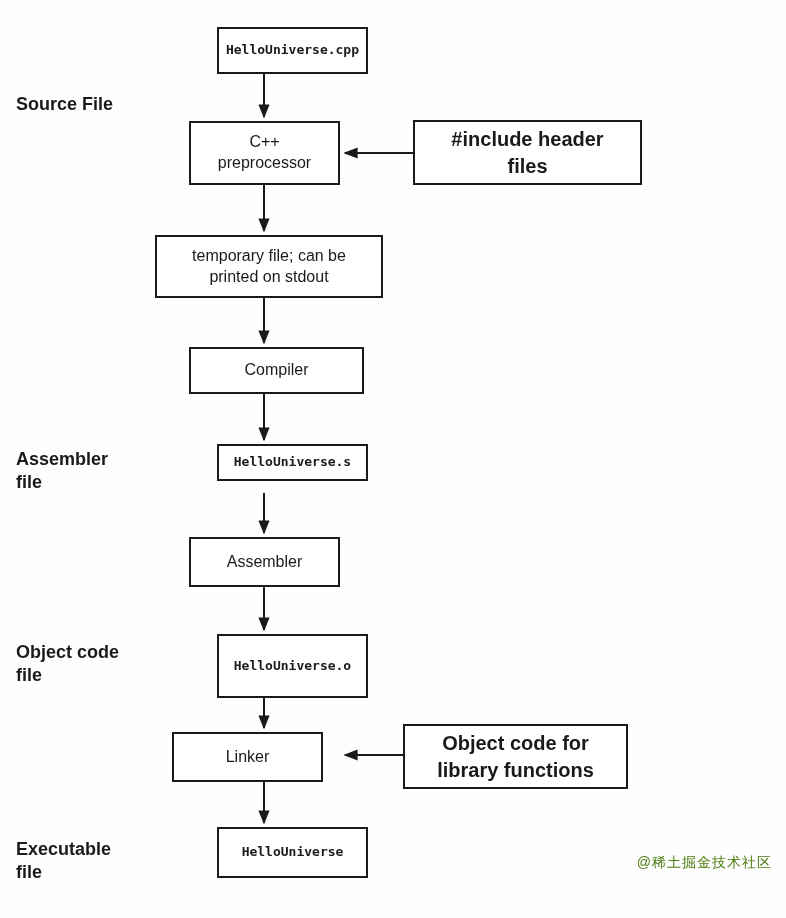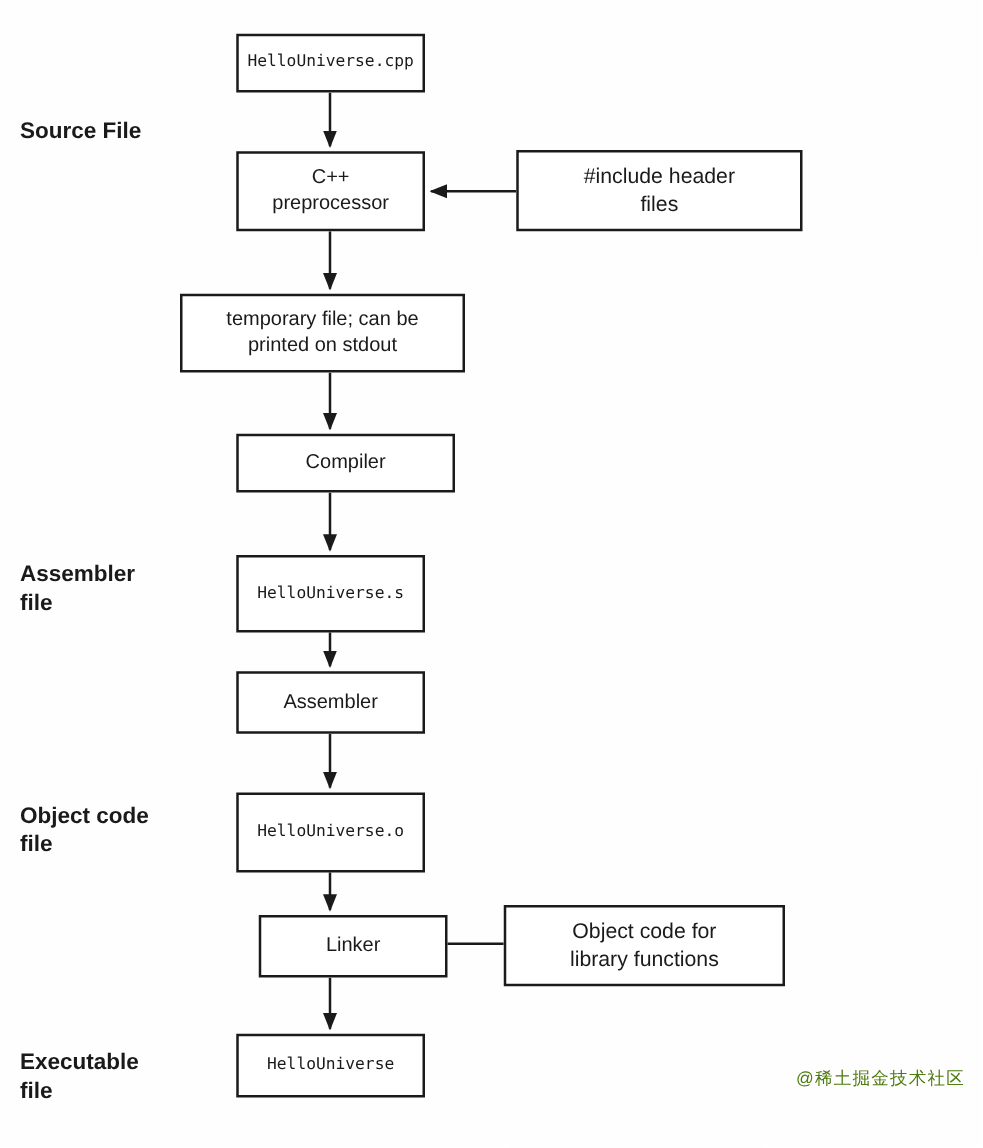--- a/index.html
+++ b/index.html
@@ -19,23 +19,23 @@
     flex-direction:column;
     align-items:center;
     justify-content:center;
     text-align:center;
     box-sizing:border-box;
     line-height:1.3;
   }
   .sans{font-size:16px;font-weight:400;}
   .mono{
     font-family:"DejaVu Sans Mono","Liberation Mono",monospace;
-    font-weight:normal;font-size:13px;letter-spacing:0px;
+    font-weight:bold;font-size:13px;letter-spacing:0px;margin-left:28px;
   }
-  .side-box{font-weight:normal;font-size:17px;line-height:1.35;}
+  .side-box{font-weight:bold;font-size:20px;line-height:1.35;}
   .stage-label{
     position:absolute;
     font-weight:bold;font-size:18px;line-height:1.3;
   }
   .arrow-layer{position:absolute;left:0;top:0;pointer-events:none;}
   .watermark{
     position:absolute;
     right:14px;top:854px;
     font-size:14px;
     color:#4d7c0f;
@@ -70,42 +70,42 @@
 
   <div class="box mono" style="left:189px;top:27px;width:151px;height:47px;">
     <span class="line">HelloUniverse.cpp</span>
   </div>
 
   <div class="box sans" style="left:189px;top:121px;width:151px;height:64px;">
     <span class="line">C++</span>
     <span class="line">preprocessor</span>
   </div>
 
-  <div class="box sans" style="left:144px;top:235px;width:228px;height:63px;">
+  <div class="box sans" style="left:155px;top:235px;width:228px;height:63px;">
     <span class="line">temporary file; can be</span>
     <span class="line">printed on stdout</span>
   </div>
 
   <div class="box sans" style="left:189px;top:347px;width:175px;height:47px;">
     <span class="line">Compiler</span>
   </div>
 
-  <div class="box mono" style="left:189px;top:444px;width:151px;height:62px;">
+  <div class="box mono" style="left:189px;top:444px;width:151px;height:37px;">
     <span class="line">HelloUniverse.s</span>
   </div>
 
   <div class="box sans" style="left:189px;top:537px;width:151px;height:50px;">
     <span class="line">Assembler</span>
   </div>
 
   <div class="box mono" style="left:189px;top:634px;width:151px;height:64px;">
     <span class="line">HelloUniverse.o</span>
   </div>
 
-  <div class="box sans" style="left:207px;top:732px;width:151px;height:50px;text-align:right;">
+  <div class="box sans" style="left:172px;top:732px;width:151px;height:50px;text-align:right;">
     <span class="line">Linker</span>
   </div>
 
   <div class="box mono" style="left:189px;top:827px;width:151px;height:51px;">
     <span class="line">HelloUniverse</span>
   </div>
 
   <div class="box side-box" style="left:413px;top:120px;width:229px;height:65px;">
     <span class="line">#include header</span>
     <span class="line">files</span>

